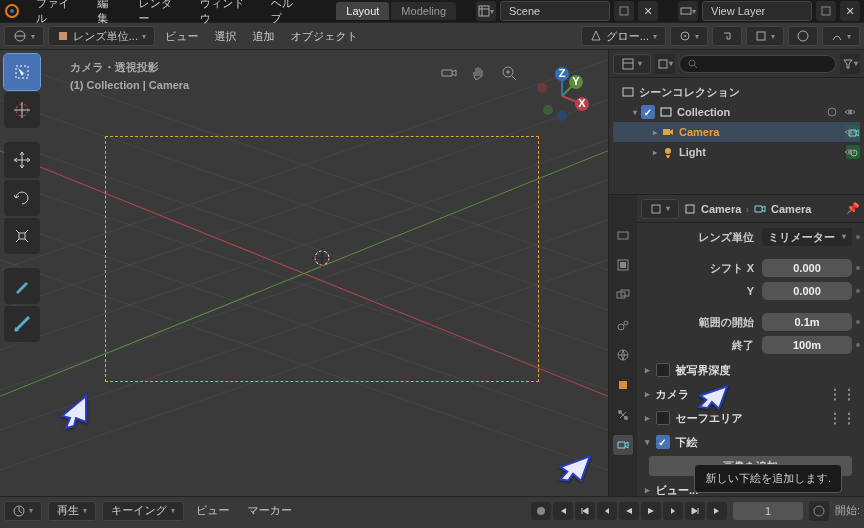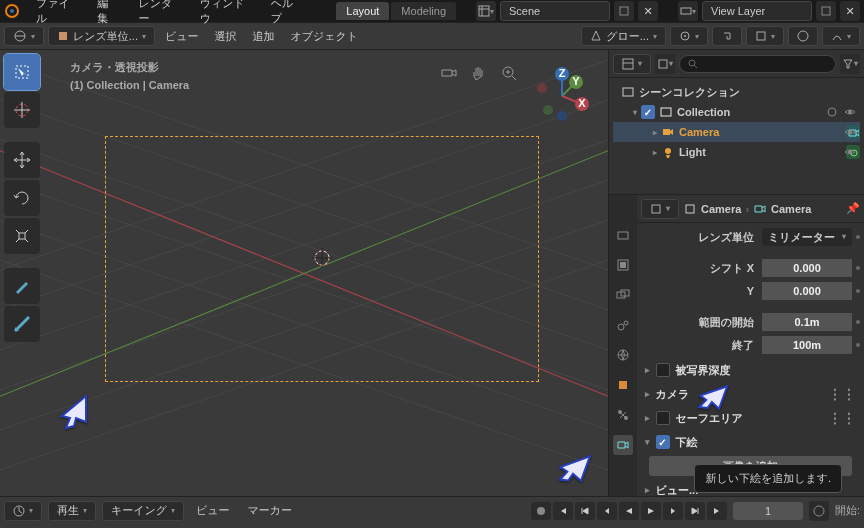--- a/index.html
+++ b/index.html
@@ -42,21 +42,21 @@
 .active-obj { color: #e8a23c; }
 .props { flex: 1; display: flex; overflow: hidden;}
 .props-tabs { width: 28px; background: #2b2b2b; display: flex; flex-direction: column; align-items: center; padding-top: 30px; gap: 10px;}
 .props-tab { width: 20px; height: 20px; display: flex; align-items: center; justify-content: center; color: #888; font-size: 14px;}
 .props-tab.active { background: #4a4a4a; border-radius: 3px; color: #fff;}
 .props-body { flex: 1; overflow: hidden; position: relative;}
 .props-header { height: 28px; display: flex; align-items: center; padding: 0 4px; gap: 4px; border-bottom: 1px solid #222;}
 .props-content { padding: 4px; }
 .prop-row { display: flex; align-items: center; height: 20px; margin-bottom: 3px; gap: 4px;}
 .prop-label { flex: 1; text-align: right; color: #ccc; padding-right: 4px;}
-.prop-field { width: 90px; background: #545454; border-radius: 0; text-align: center; height: 18px; line-height: 18px; color: #eee;}
+.prop-field { width: 90px; background: #545454; border-radius: 5px; text-align: center; height: 18px; line-height: 18px; color: #eee;}
 .prop-select { width: 90px; background: #282828; border-radius: 3px; text-align: left; height: 18px; line-height: 18px; padding: 0 6px; display: flex; justify-content: space-between; align-items: center;}
 .panel-header { display: flex; align-items: center; height: 24px; gap: 6px; color: #ddd; padding: 0 4px;}
 .panel-header .arrow { font-size: 9px; color: #888;}
 .checkbox { width: 14px; height: 14px; background: #222; border: 1px solid #555; border-radius: 2px; display:inline-flex; align-items:center; justify-content:center; font-size: 10px;}
 .checkbox.checked { background: #4772b3; border-color: #4772b3; color: #fff;}
 .btn-wide { background: #545454; border-radius: 3px; text-align: center; height: 20px; line-height: 20px; margin: 2px 8px; }
 .bottom { height: 28px; background: #393939; border-top: 1px solid #222; display: flex; align-items: center; padding: 0 4px; gap: 6px;}
 .transport { display: flex; gap: 2px; align-items: center;}
 .transport .icon-btn { width: 20px; height: 18px;}
 .frame-field { background: #545454; width: 70px; text-align: center; border-radius: 3px; height: 18px; line-height: 18px;}

